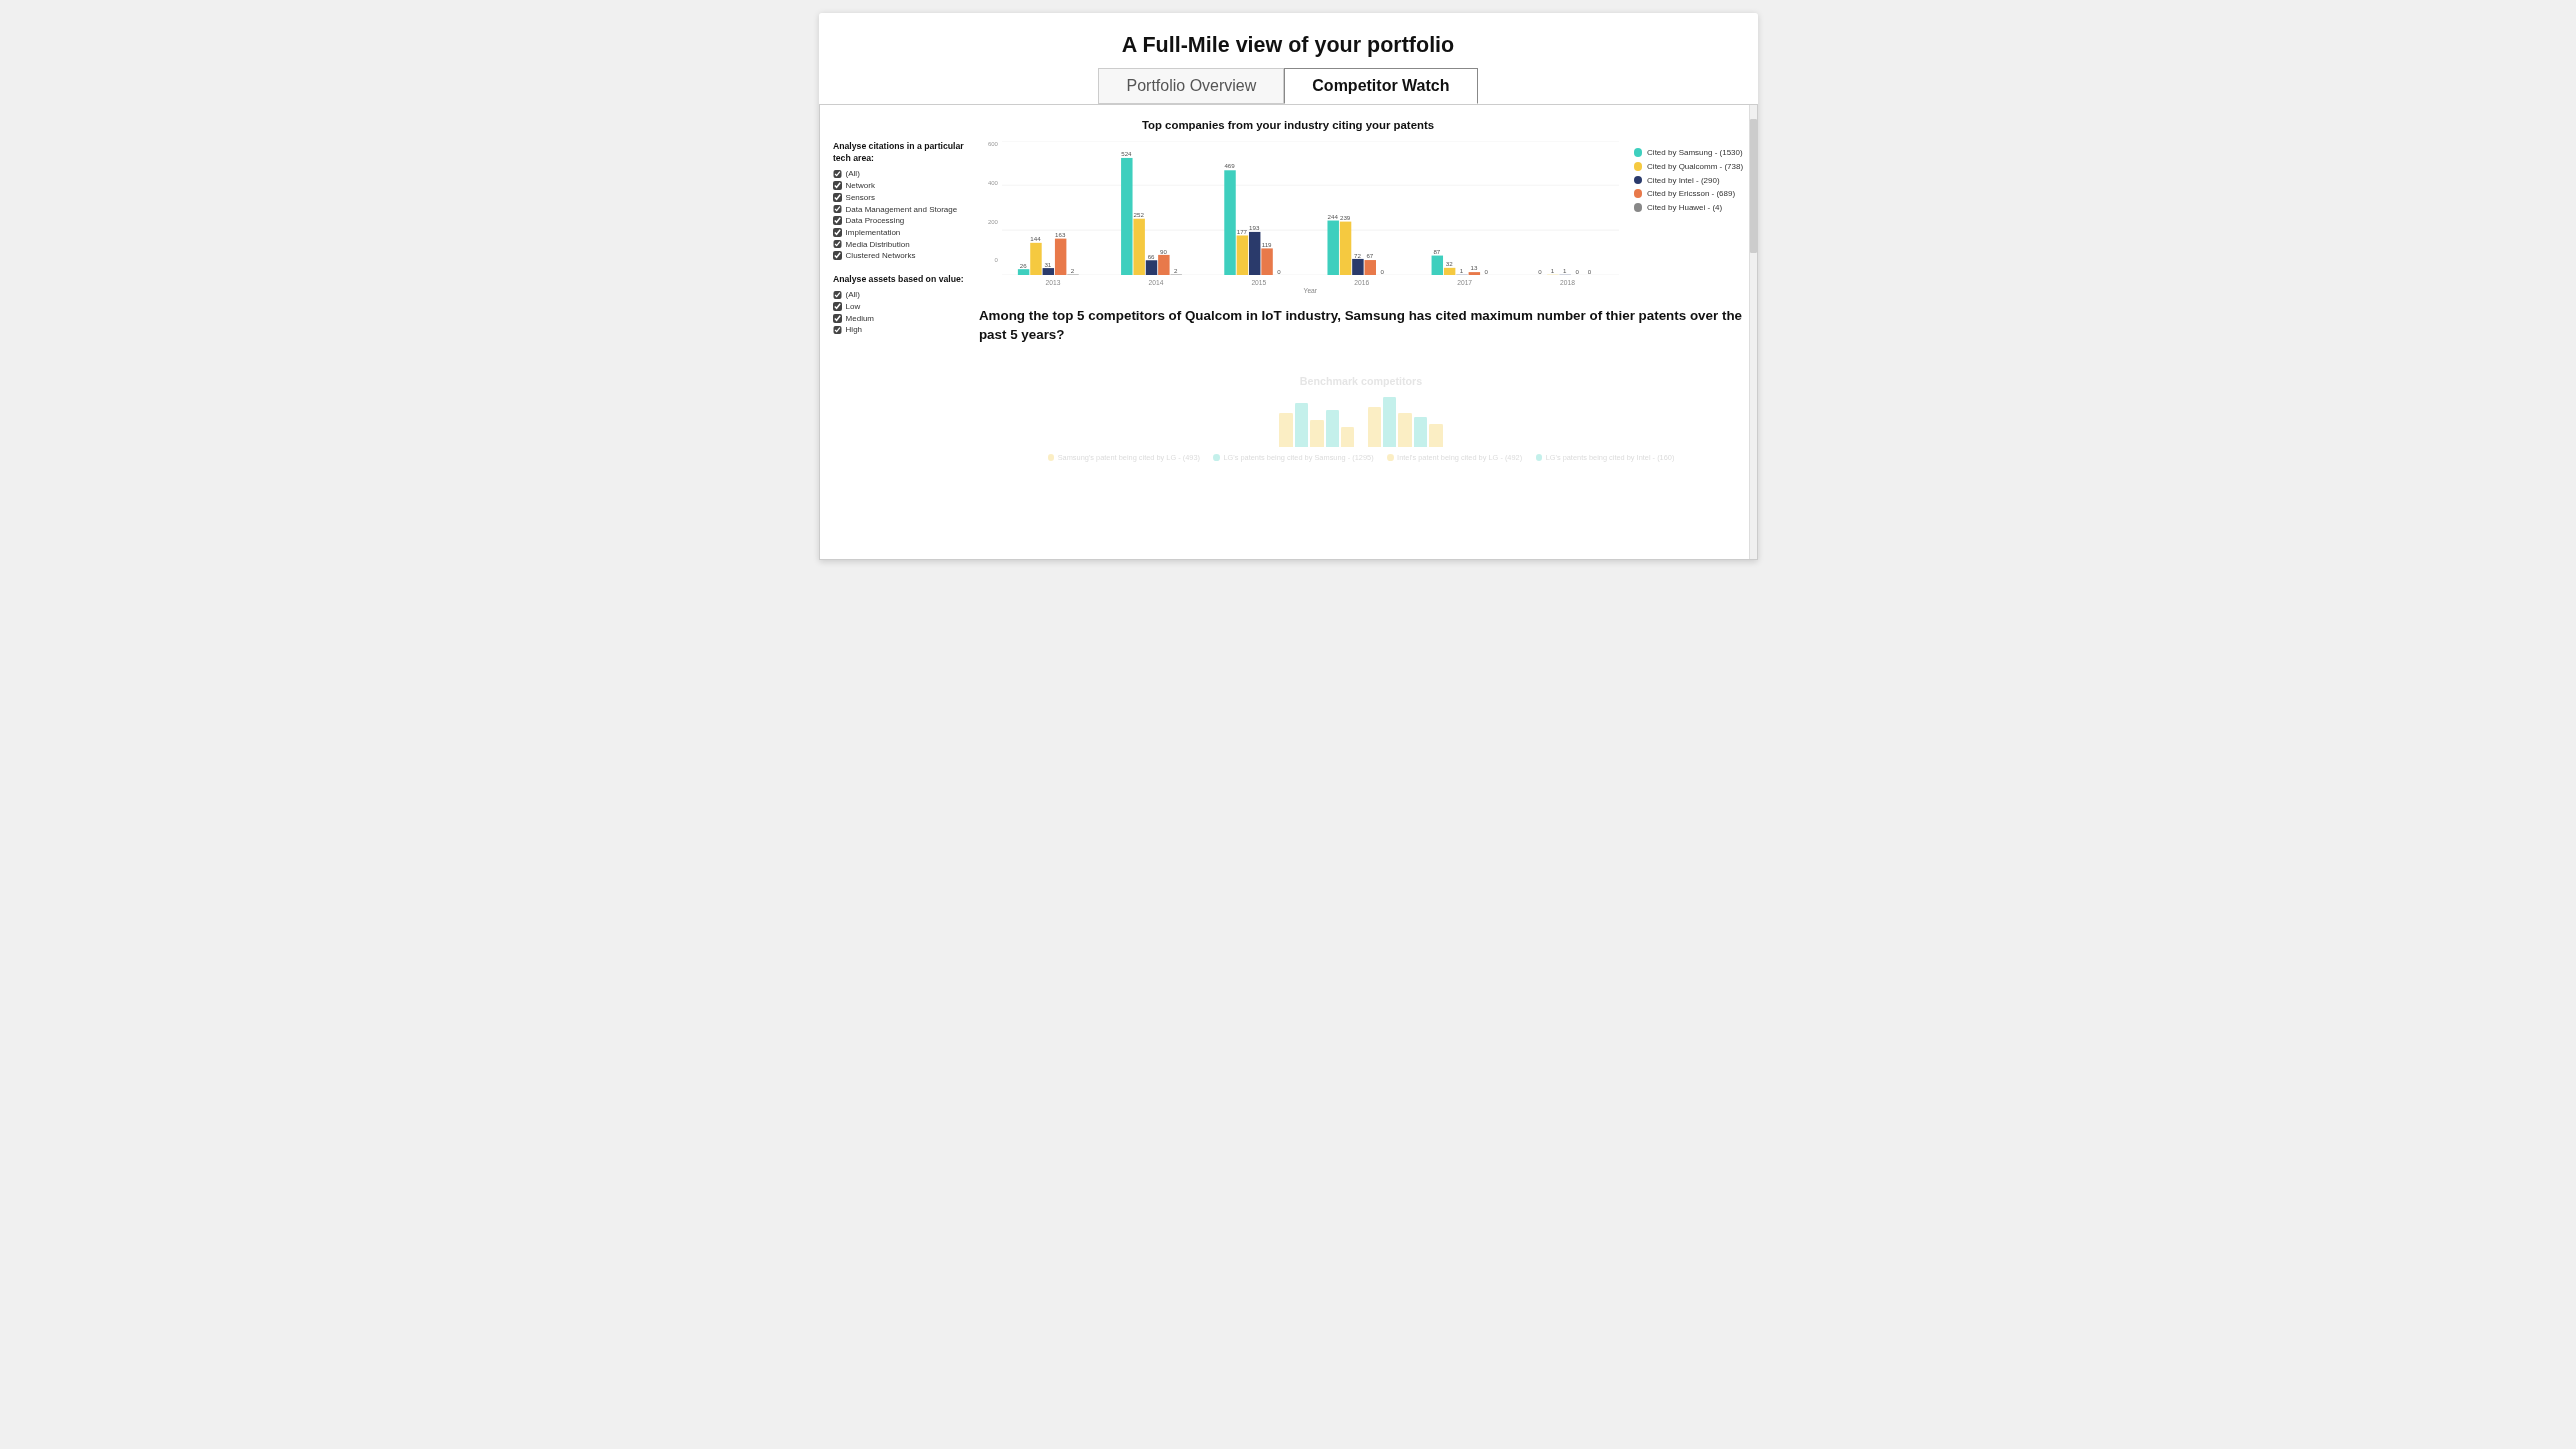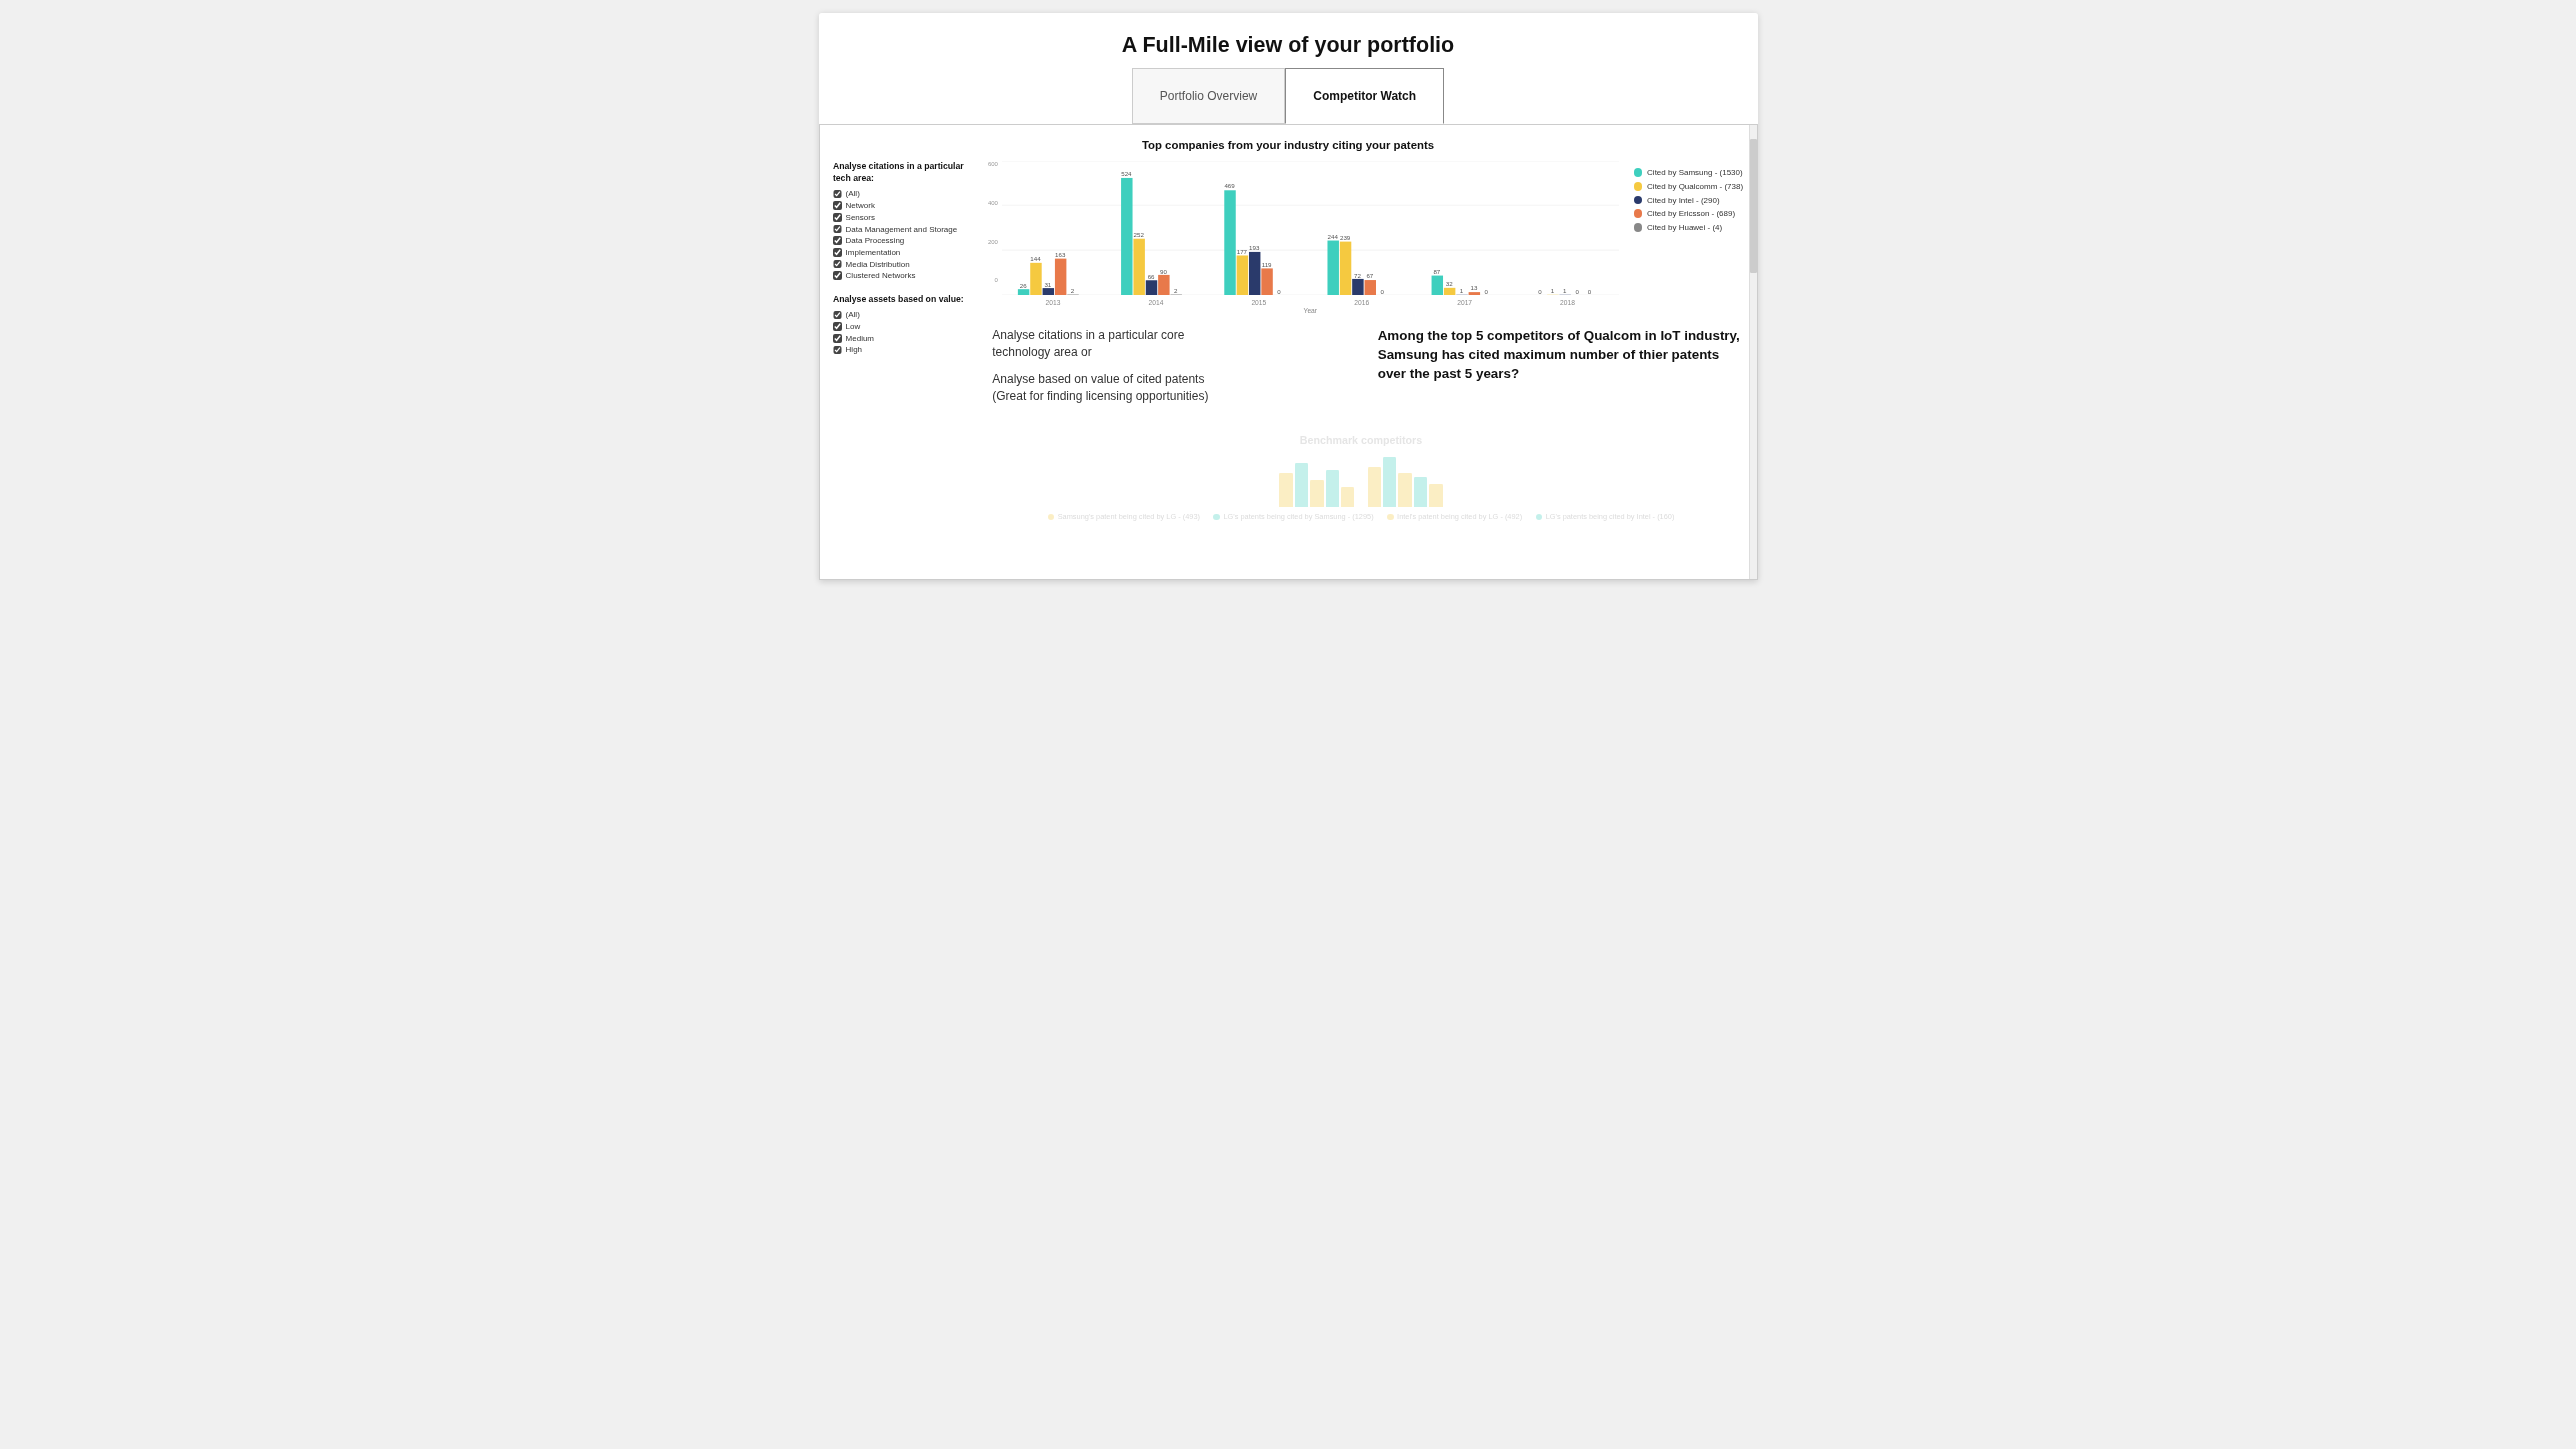--- a/index.html
+++ b/index.html
@@ -26,22 +26,22 @@
       color: #111;
     }
     .tabs-row {
       display: flex;
       justify-content: center;
       gap: 0;
       padding-bottom: 0;
       position: relative;
     }
     .tab {
-      padding: 20px 27px;
-      font-size: 12px;
+      padding: 8px 27px;
+      font-size: 16px;
       font-weight: 500;
       cursor: pointer;
       border: 0.7px solid #ccc;
       background: #f7f7f7;
       color: #555;
       border-bottom: 0.7px solid #ccc;
     }
     .tab.active {
       background: white;
       font-weight: 700;
@@ -395,33 +395,20 @@
             </div>
             <div class="legend-item">
               <div class="legend-dot" style="background:#888888;"></div>
               <span>Cited by Huawei - (4)</span>
             </div>
           </div>
         </div>
 
         <div style="position:relative; margin-top: 13.4px; display:flex; gap:20px; padding: 0 0 6.7px 0;">
 
-          <div style="flex:1; padding-left:13.4px;">
-
-            <div style="position:relative; margin-bottom:10px;">
-              <p class="annotation-text">
-                Analyse citations in a particular core<br>technology area or
-              </p>
-            </div>
-            <div style="margin-top:6.7px;">
-              <p class="annotation-text">
-                Analyse based on value of cited patents<br>(Great for finding licensing opportunities)
-              </p>
-            </div>
-          </div>
 
           <div style="flex:1;">
             <p class="annotation-text-bold">
               Among the top 5 competitors of Qualcom in IoT industry, Samsung has cited maximum number of thier patents over the past 5 years?
             </p>
           </div>
         </div>
 
         <div class="blurred-section">
           <div class="benchmark-title">Benchmark competitors</div>

